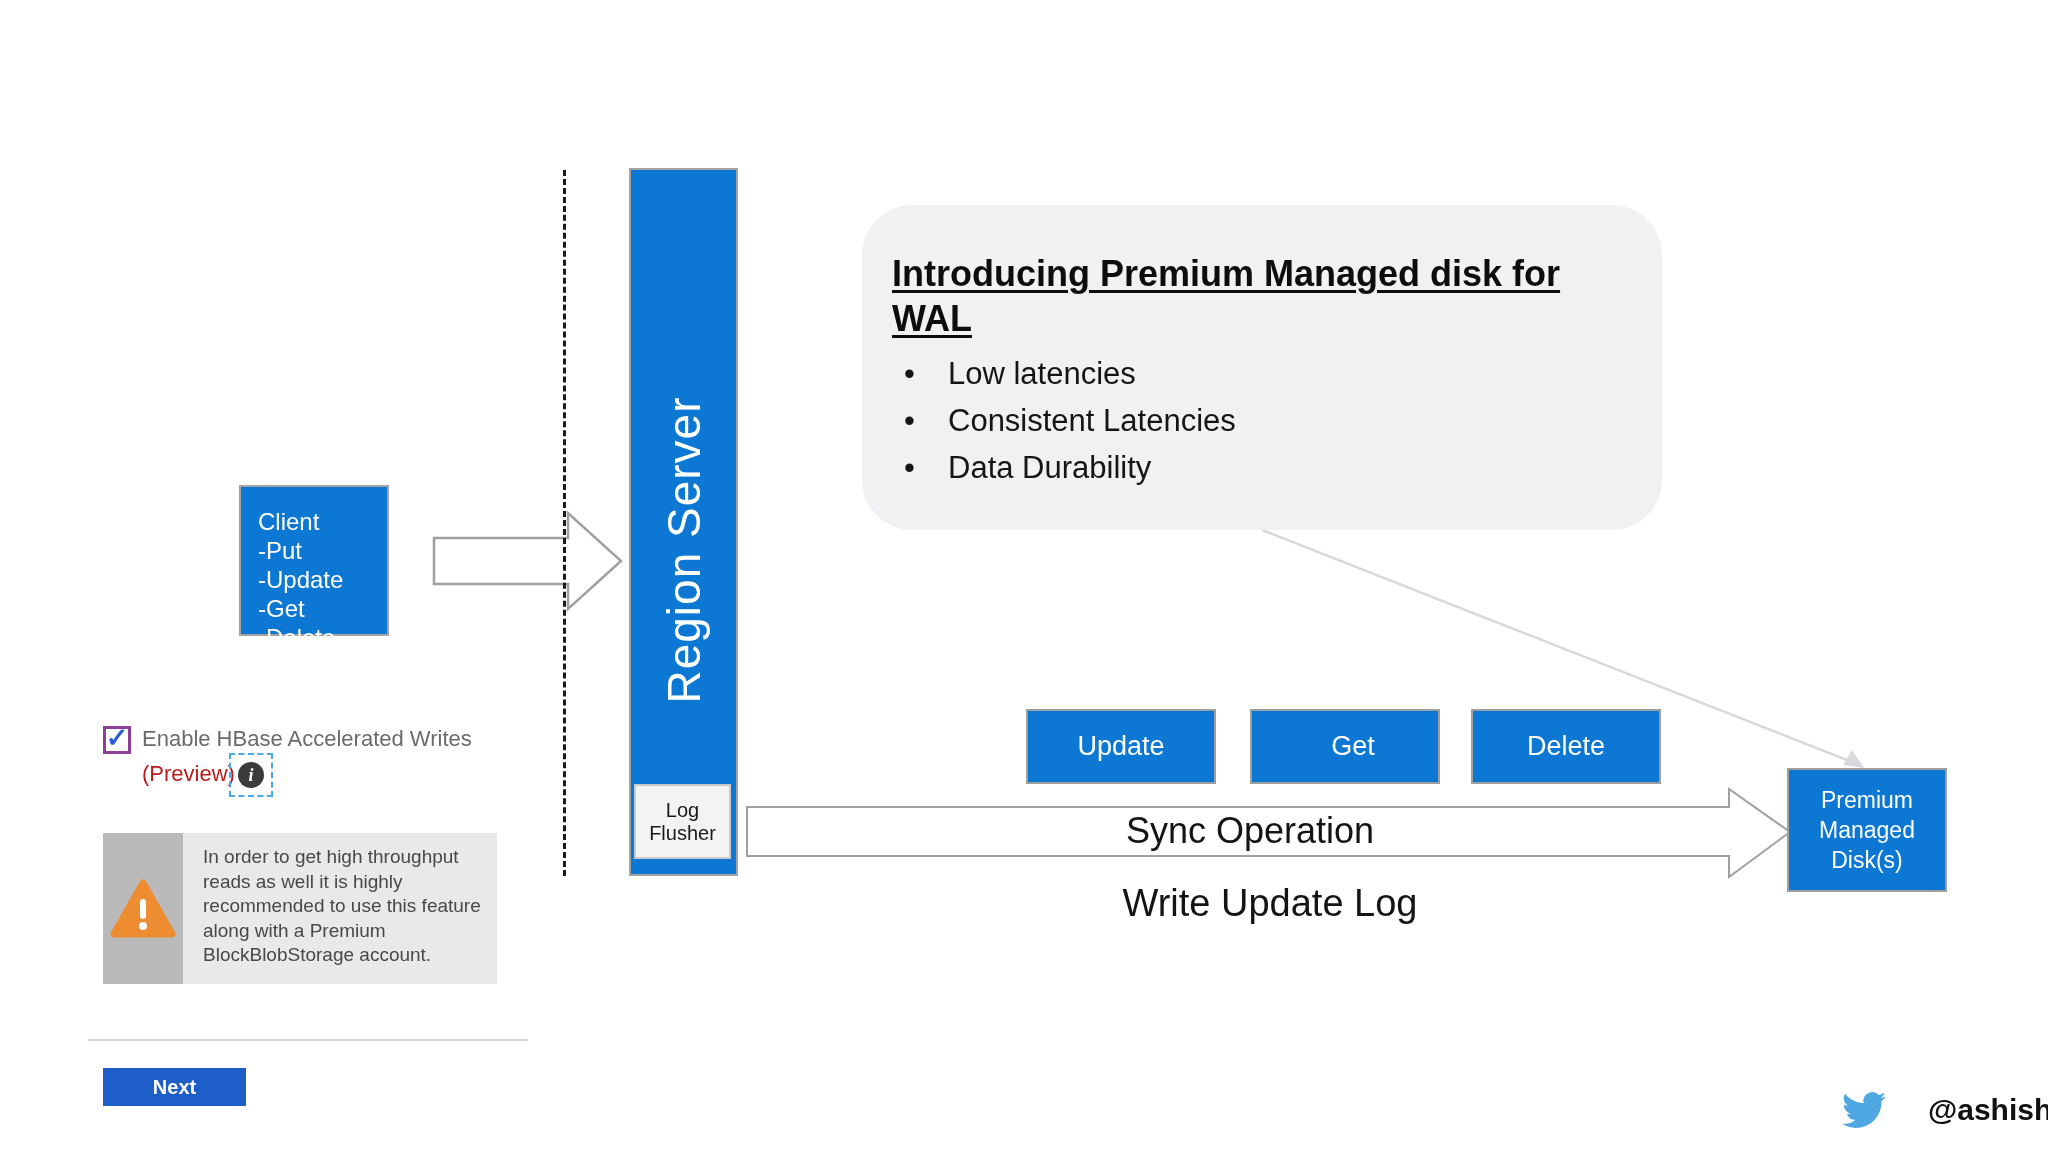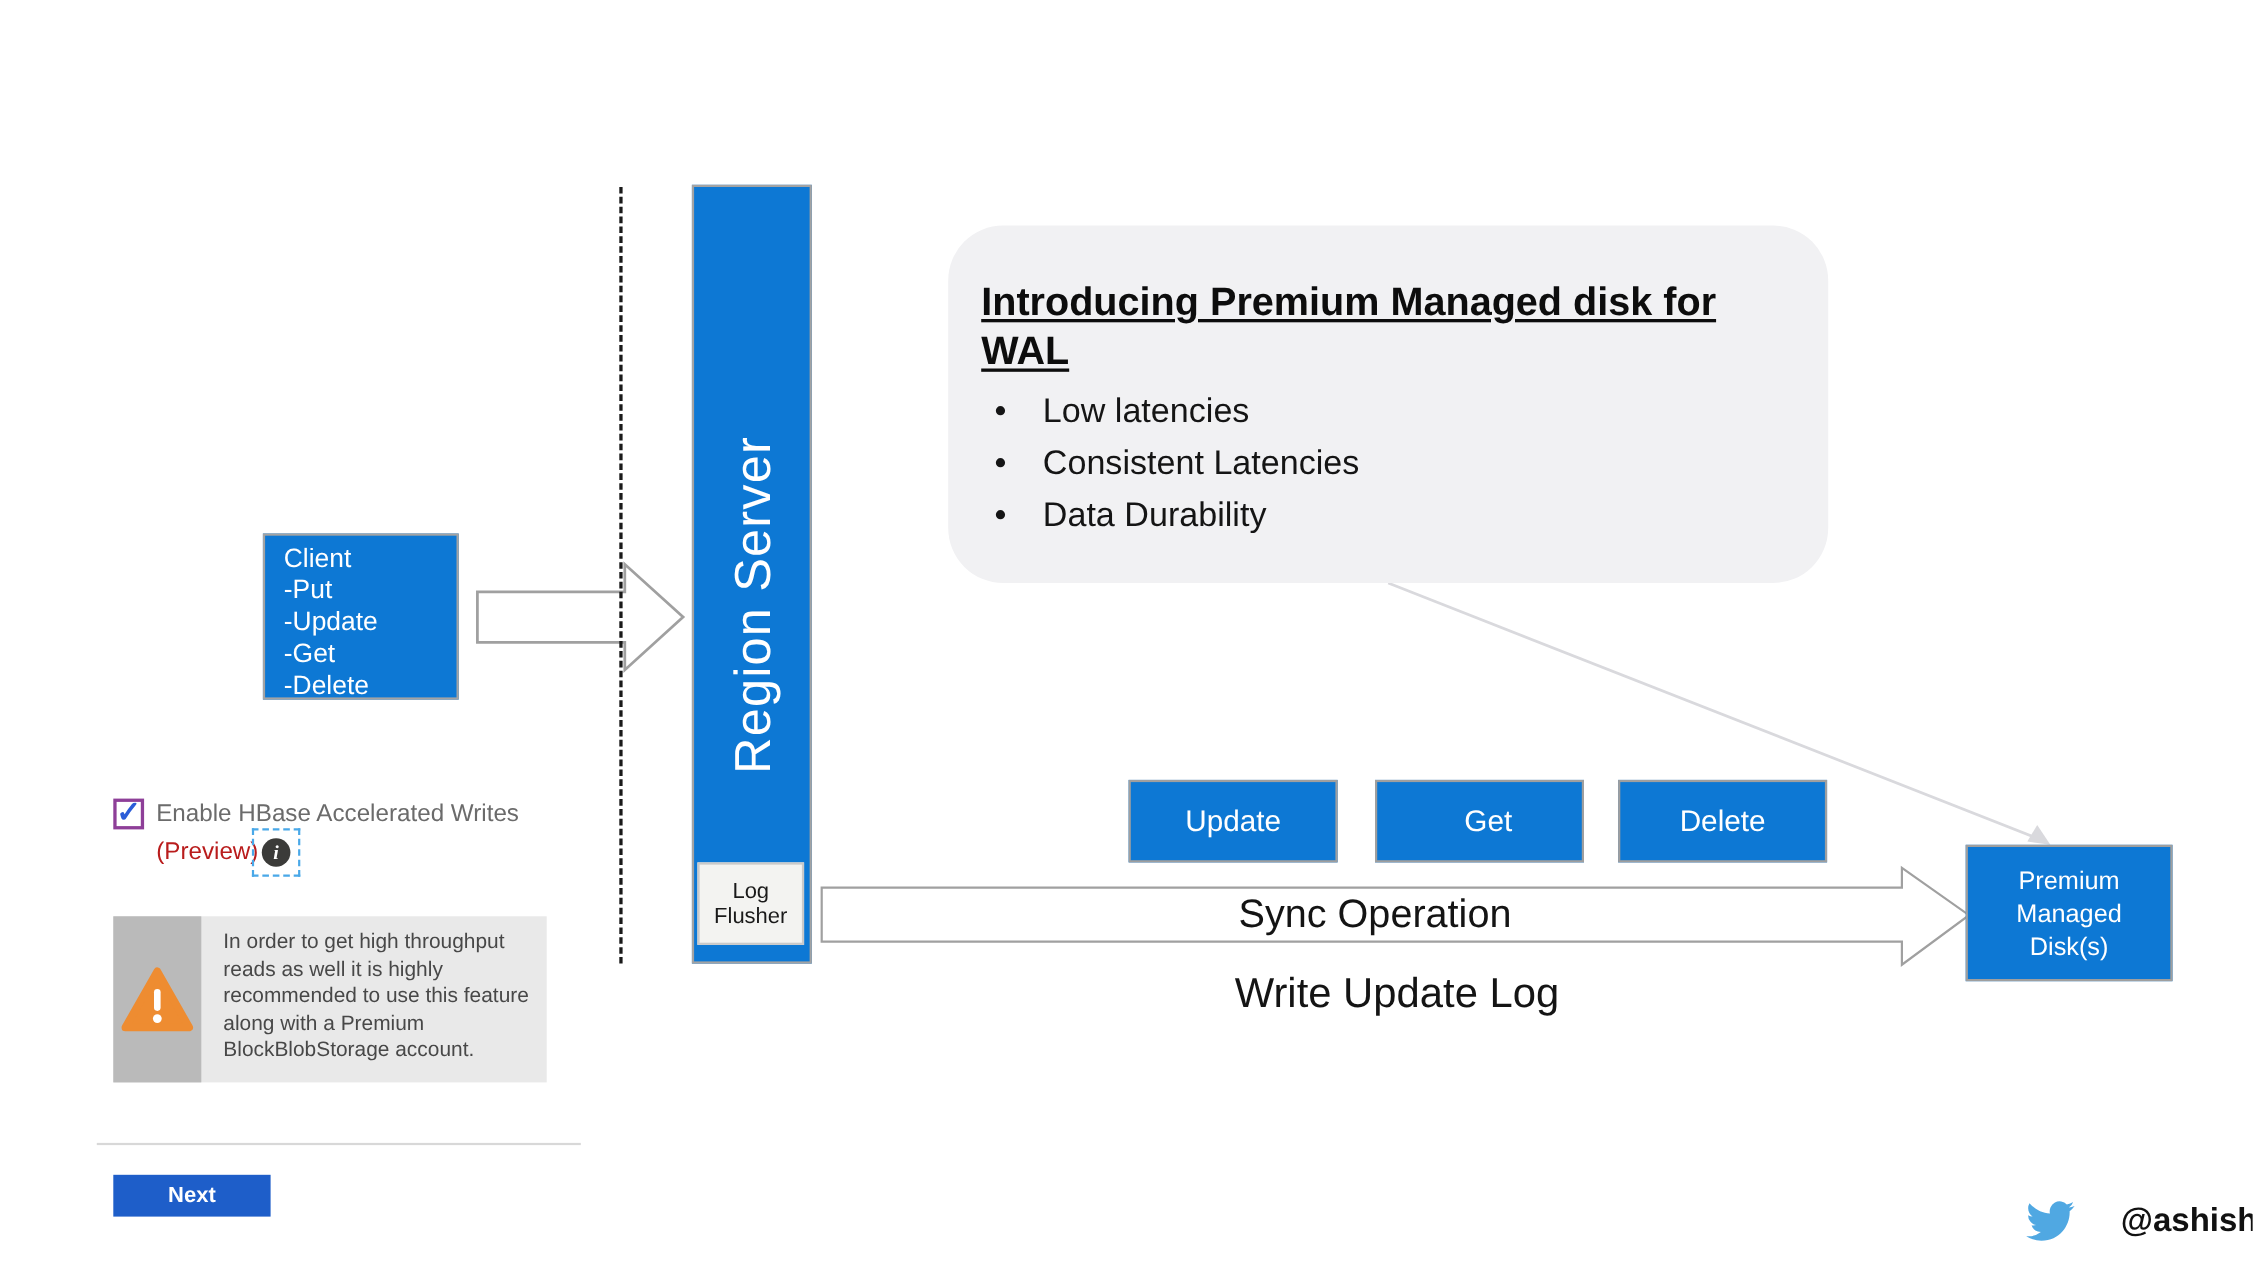--- a/index.html
+++ b/index.html
@@ -40,23 +40,23 @@
   .divider{left:88px;top:1039px;width:440px;height:2px;background:#d8d8d8;z-index:2;}
   .next-btn{
     left:103px;top:1068px;width:143px;height:38px;background:#1e5ec9;color:#fff;
     font-size:20px;font-weight:700;display:flex;align-items:center;justify-content:center;
     z-index:3;cursor:pointer;
   }
 
   
   .dashed-line{left:563px;top:170px;height:706px;width:0;border-left:3px dashed #1a1a1a;z-index:1;}
   .client-box{
-    left:239px;top:485px;width:178px;height:151px;background:#0d78d4;
+    left:239px;top:485px;width:150px;height:151px;background:#0d78d4;
     border:2px solid #a3a3a3;box-sizing:border-box;color:#fff;font-size:24px;
-    line-height:29px;padding:6px 0 0 17px;z-index:2;
+    line-height:29px;padding:20px 0 0 17px;z-index:2;
   }
   .client-box span{display:block;}
   .region-bar{
     left:629px;top:168px;width:109px;height:708px;background:#0d78d4;
     border:2px solid #a3a3a3;box-sizing:border-box;z-index:2;
   }
   .region-label{
     position:absolute;left:50%;top:54%;transform:translate(-50%,-50%) rotate(-90deg);
     color:#fff;font-size:46px;white-space:nowrap;letter-spacing:1px;
   }
@@ -82,21 +82,21 @@
   .op-insert{left:793px;} .op-update{left:1026px;} .op-get{left:1250px;padding-left:16px;} .op-delete{left:1471px;}
   .sync-label{
     left:800px;top:806px;width:900px;height:50px;display:flex;align-items:center;
     justify-content:center;font-size:36px;color:#141414;z-index:2;
   }
   .wal-label{
     left:900px;top:876px;width:740px;height:54px;display:flex;align-items:center;
     justify-content:center;font-size:38px;color:#141414;z-index:2;
   }
   .premium-box{
-    left:1787px;top:768px;width:188px;height:124px;background:#0d78d4;border:2px solid #9f9f9f;
+    left:1787px;top:768px;width:160px;height:124px;background:#0d78d4;border:2px solid #9f9f9f;
     box-sizing:border-box;display:flex;flex-direction:column;align-items:center;
     justify-content:center;color:#fff;font-size:23px;line-height:30px;text-align:center;z-index:2;
   }
 
   
   .twitter{left:1838px;top:1088px;display:flex;align-items:center;z-index:2;gap:32px;}
   .twitter .handle{font-size:30px;font-weight:700;color:#111;margin-left:6px;cursor:pointer;}
 </style>
 </head>
 <body>

